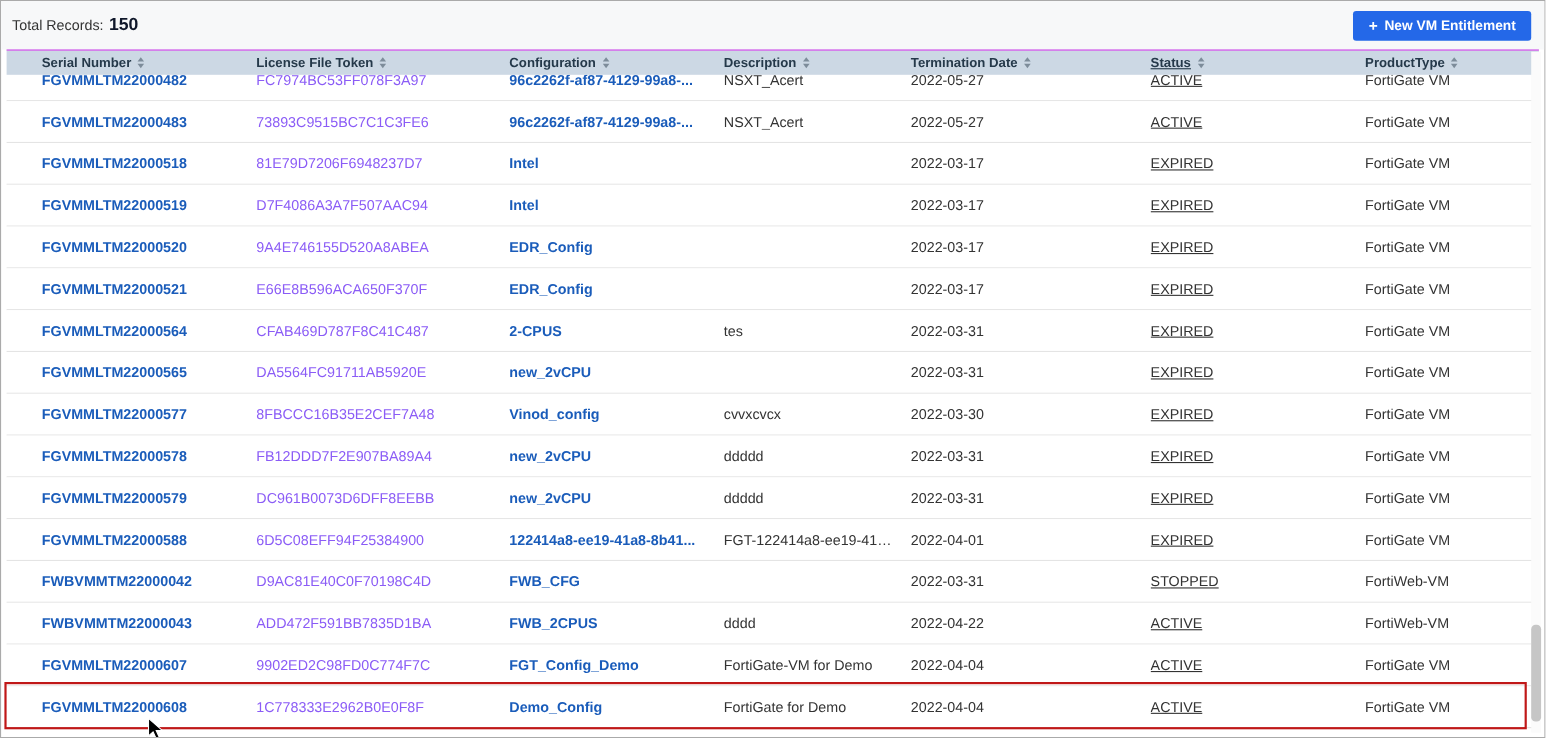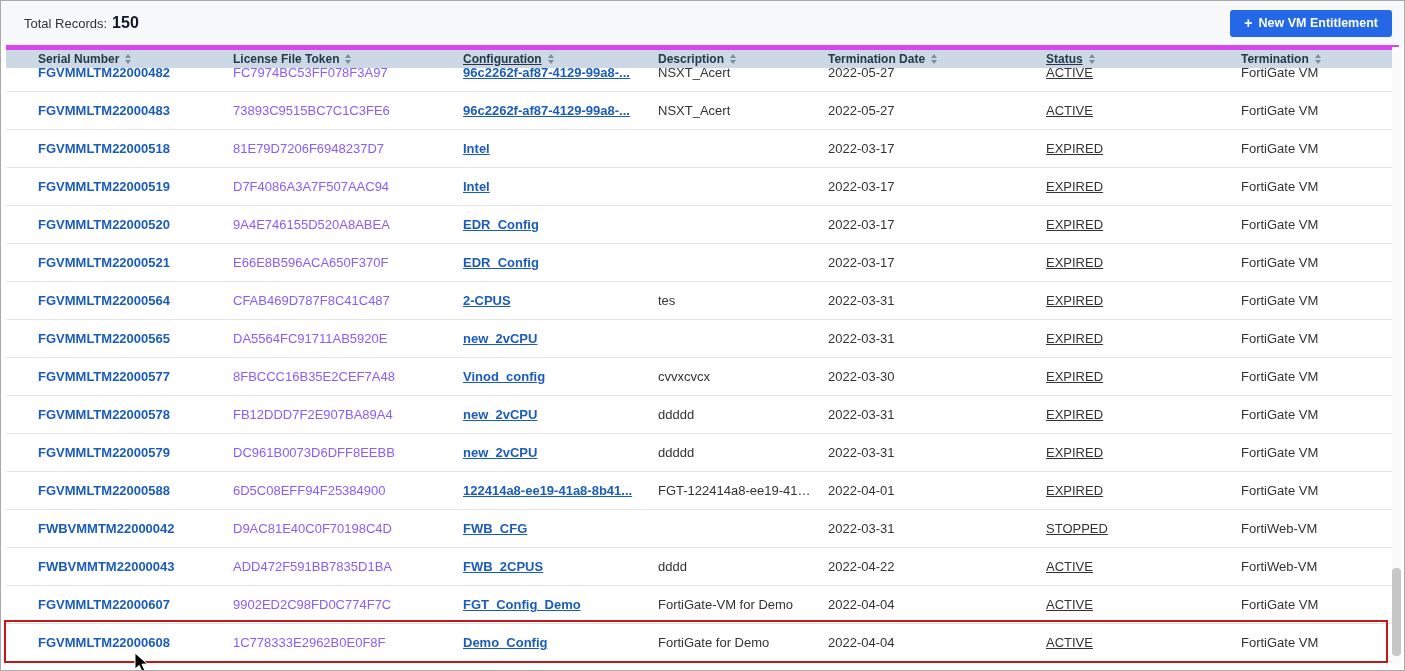--- a/index.html
+++ b/index.html
@@ -4,49 +4,49 @@
 <style>
   * { box-sizing: border-box; }
   html,body { margin:0; padding:0; background:#e9e9e9; font-family:"Liberation Sans", sans-serif; }
   .screen {
     position:relative; width:1405px; height:671px; background:#fff;
     border:1px solid #aaaaaa; overflow:hidden;
   }
   
   .toolbar {
     height:44px; background:#f7f8f9; display:flex; align-items:center;
-    justify-content:space-between; padding:0 12px 0 23px;
+    justify-content:space-between; padding:0 12px 0 10px;
   }
   .total-records { font-size:13px; color:#333; display:flex; align-items:baseline; }
   .total-records .count { color:#0f172a; font-weight:bold; font-size:16px; margin-left:5px; }
   .new-btn {
     background:#2468e8; color:#fff; border:none; border-radius:3px; height:27px;
     padding:0 14px; font-size:12.5px; font-weight:bold; cursor:pointer;
     display:flex; align-items:center; gap:6px; font-family:"Liberation Sans", sans-serif;
   }
   .new-btn .plus { font-size:14px; font-weight:bold; line-height:1; }
   
   .table-wrap { position:relative; margin:0 5px; }
   .thead {
     display:flex; background:#ccd8e4; height:23px; align-items:center;
     padding-left:32px; position:relative; z-index:2;
-    border-top:5px solid #d946ef;
+    border-top:1px solid #d946ef;
   }
   .hcell { display:flex; align-items:center; font-size:12px; font-weight:bold; color:#25394a; cursor:pointer; }
   .sort { display:inline-flex; flex-direction:column; gap:2px; margin-left:6px; }
   .sort i { display:block; width:0; height:0; border-left:3.5px solid transparent; border-right:3.5px solid transparent; }
   .sort .up   { border-bottom:4px solid #7d8c9a; }
   .sort .down { border-top:4px solid #7d8c9a; }
   .rows { position:relative; z-index:1; margin-top:-14px; }
   .row {
     display:flex; align-items:center; height:38px; padding-left:32px;
     background:#fff; border-bottom:1px solid #e4e4e4; font-size:13px; color:#333;
   }
   .cell { overflow:hidden; white-space:nowrap; text-overflow:ellipsis; padding-right:14px; }
-  .c0 { width:195px; } .c1 { width:230px; } .c2 { width:195px;text-decoration:underline; }
+  .c0 { width:195px; } .c1 { width:230px; } .c2 { width:195px; }
   .c3 { width:170px; } .c4 { width:218px; } .c5 { width:195px;text-decoration:underline; } .c6 { flex:1; }
   .link { color:#1a5cba; font-weight:bold; cursor:pointer; }
   .token { color:#8b5cf6; }
   
   .vscroll { position:absolute; top:46px; bottom:4px; right:3px; width:9px; background:#fbfbfb; z-index:4; }
   .vthumb { position:absolute; right:0; bottom:10px; width:9px; height:88px; background:#c6c6c6; border-radius:4px; cursor:pointer; }
   
   .annotation {
     position:absolute; left:3px; right:16px; top:619px; height:43px;
     border:2px solid #c01818; z-index:5; pointer-events:none;
@@ -108,21 +108,21 @@
           </span>
         </div>
         <div class="hcell c5">
           <span>Status</span>
           <span class="sort">
             <i class="up"></i>
             <i class="down"></i>
           </span>
         </div>
         <div class="hcell c6">
-          <span>Termination</span>
+          <span>ProductType</span>
           <span class="sort">
             <i class="up"></i>
             <i class="down"></i>
           </span>
         </div>
       </div>
     <div class="rows" id="rows">
         <div class="row">
           <div class="cell c0 link">FGVMMLTM22000482</div>
           <div class="cell c1 token">FC7974BC53FF078F3A97</div>

